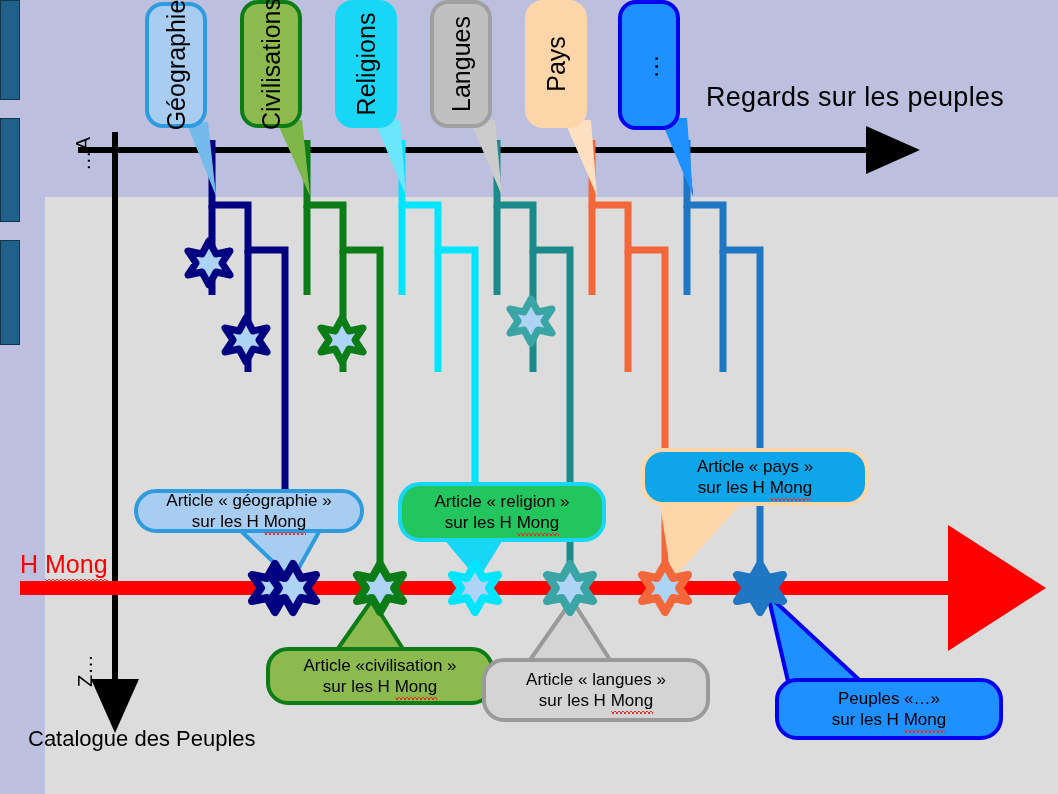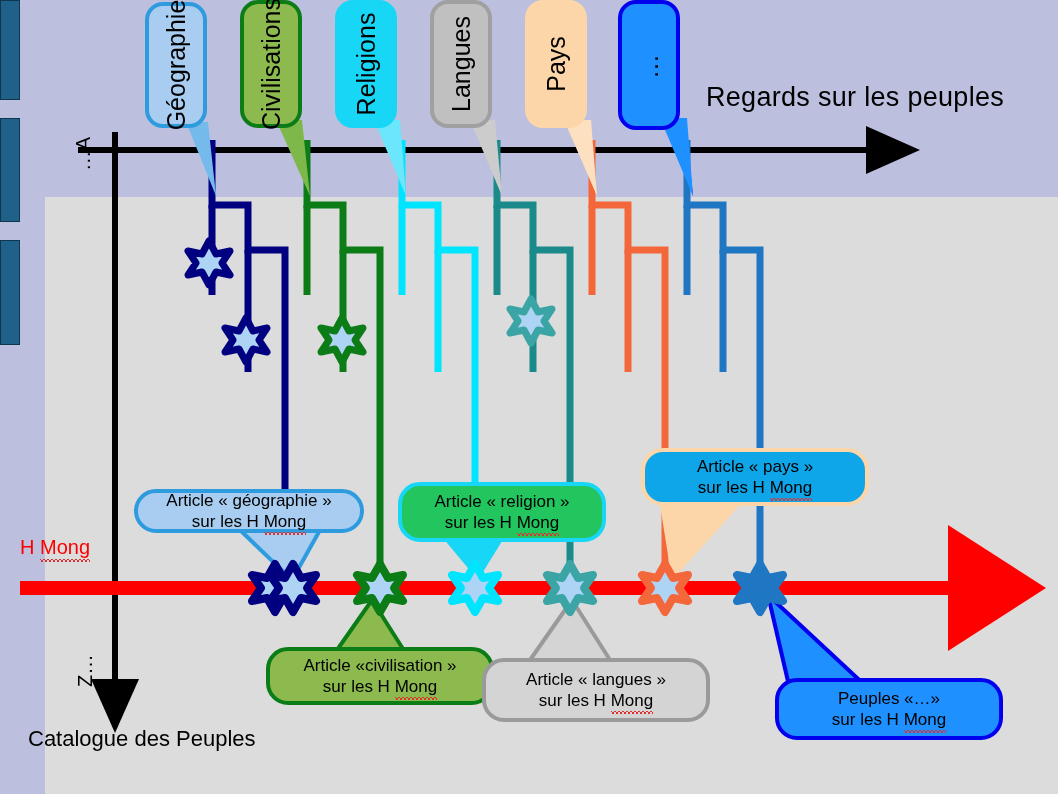--- a/index.html
+++ b/index.html
@@ -47,22 +47,22 @@
   #title-main {
     left: 706px; top: 82px;
     font-size: 27px;
     letter-spacing: 0.3px;
   }
   #catalogue {
     left: 28px; top: 726px;
     font-size: 22px;
   }
   #hmong-label {
-    left: 20px; top: 536px;
-    font-size: 20px;
+    left: 20px; top: 550px;
+    font-size: 25px;
     color: #ff0000;
   }
   #axis-a {
     left: 72px; top: 170px;
     font-size: 20px;
     transform: rotate(-90deg);
     transform-origin: left top;
     letter-spacing: 1px;
   }
   #axis-z {

